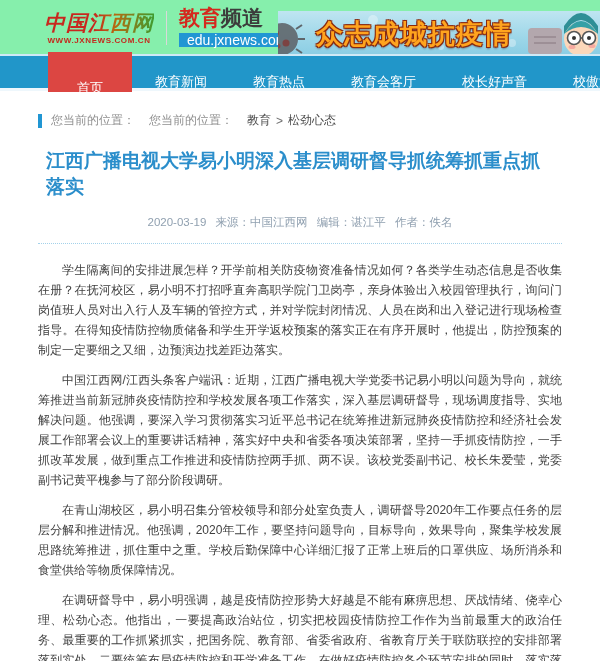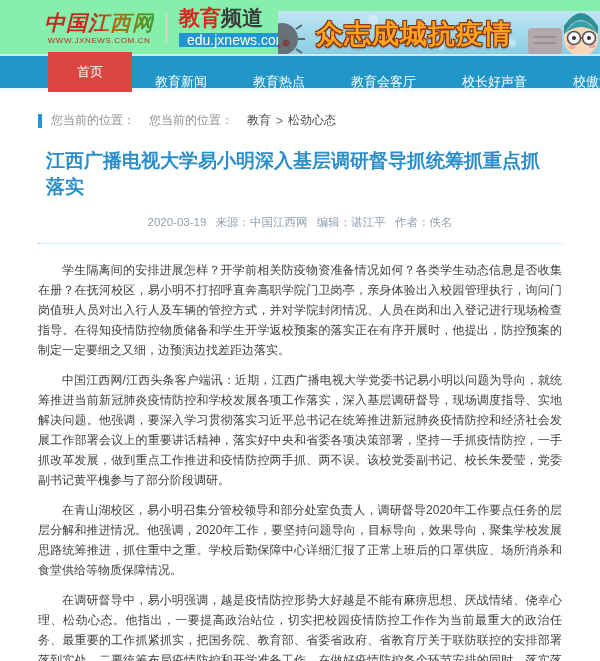--- a/index.html
+++ b/index.html
@@ -13,42 +13,42 @@
   
   .header { position: relative; height: 56px; background: #86efac; border-bottom: 2px solid #cfe9f6; }
   .logo-wrap { position: absolute; left: 44px; top: 7px; display: flex; align-items: center; }
   .site-logo { text-align: center; cursor: pointer; }
   .site-name {
     display: block; font-family: "DejaVu Serif", serif; font-style: italic; font-weight: bold;
     font-size: 21px; line-height: 24px; letter-spacing: 1px; white-space: nowrap;
     background: linear-gradient(90deg, #c8281e 0%, #c8281e 45%, #b56a12 65%, #3f9c2f 100%);
     -webkit-background-clip: text; background-clip: text; color: transparent;
   }
-  .site-url { display: block; font-size: 8px; font-weight: normal; color: #c4291d; letter-spacing: .6px; margin-top: 1px; }
+  .site-url { display: block; font-size: 8px; font-weight: bold; color: #c4291d; letter-spacing: .6px; margin-top: 1px; }
   .logo-divider { width: 1px; height: 34px; background: #d9d9d9; margin: 0 12px; }
   .channel { text-align: left; cursor: pointer; }
   .channel-line { line-height: 22px; white-space: nowrap; }
   .channel-primary { font-size: 21px; font-weight: bold; color: #d5281e; }
   .channel-secondary { font-size: 21px; font-weight: bold; color: #3c3c3c; }
   .channel-url { display: inline-block; background: #2196d3; color: #fff; font-size: 14px; line-height: 14px; padding: 0 8px; margin-top: 1px; }
 
   
   .banner { position: absolute; right: 0; top: 11px; width: 322px; height: 43px; overflow: hidden; cursor: pointer;
     background: linear-gradient(180deg, #bfe5f1 0%, #9ed7e9 60%, #8ccee4 100%); }
   .banner-dot { position: absolute; border-radius: 50%; background: rgba(255,255,255,.35); }
   .banner-slogan { position: absolute; left: 38px; top: 5px; font-size: 27px; font-weight: bold; letter-spacing: 1px;
     color: #ffa41e; white-space: nowrap;
     text-shadow: -1px -1px 0 #8a2a10, 1px -1px 0 #8a2a10, -1px 1px 0 #8a2a10, 1px 1px 0 #8a2a10, 0 2px 2px rgba(60,10,0,.45); }
   .banner-virus { position: absolute; left: -12px; top: 8px; }
   .banner-nurse { position: absolute; right: -4px; top: 1px; }
 
   
   .nav { position: relative; height: 32px; background: #2196c9; display: flex; align-items: center; padding-left: 48px; }
   .nav-item { color: #fff; font-size: 13px; height: 28px; line-height: 32px; padding: 8px 23px; white-space: nowrap; cursor: pointer; }
-  .nav-item.active { background: #dc4642; height: 40px; line-height: 40px; padding: 0 29px; }
+  .nav-item.active { background: #dc4642; height: 40px; line-height: 40px; padding: 16px 29px; }
   .nav-strip { height: 3px; background: #eef7fc; }
 
   
   .breadcrumb { display: flex; align-items: center; margin: 21px 0 16px 38px; font-size: 12px; color: #8f8f8f; white-space: nowrap; }
   .crumb-bar { width: 4px; height: 14px; background: #2196d3; margin-right: 9px; }
   .crumb-prefix { margin-right: 14px; }
   .crumb-link { color: #4a4a4a; cursor: pointer; }
   .crumb-sep { margin: 0 5px; color: #6f6f6f; }
 
   

